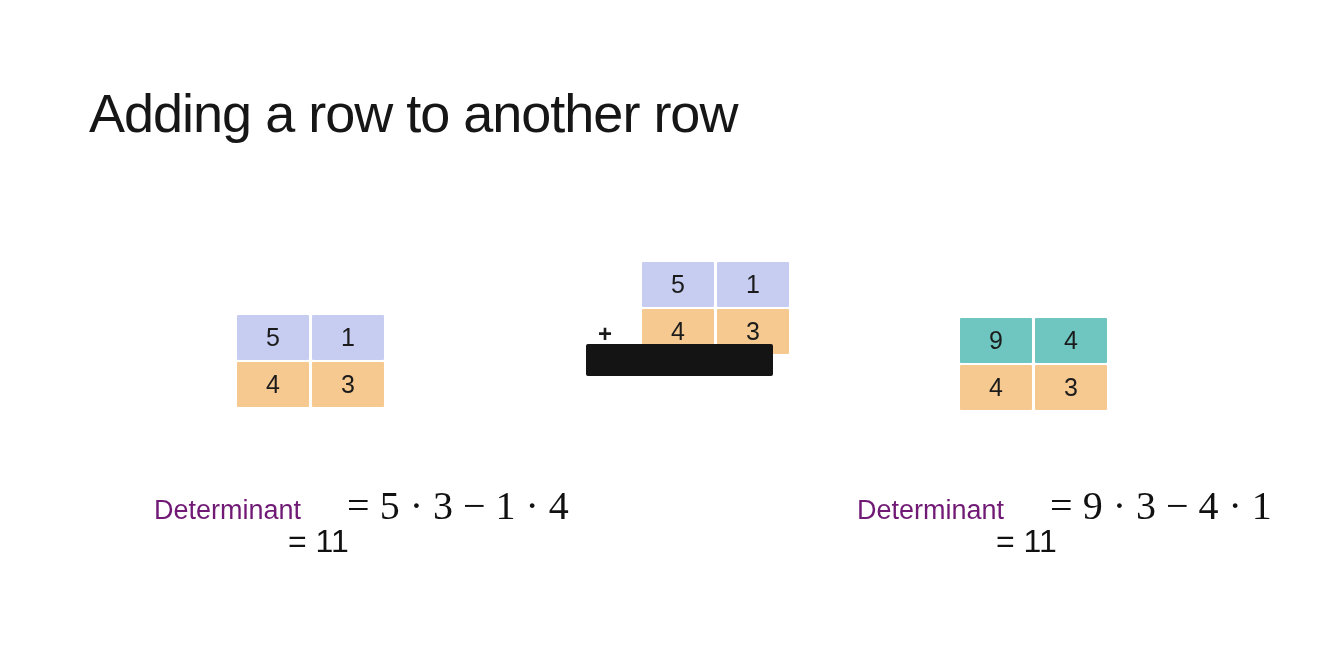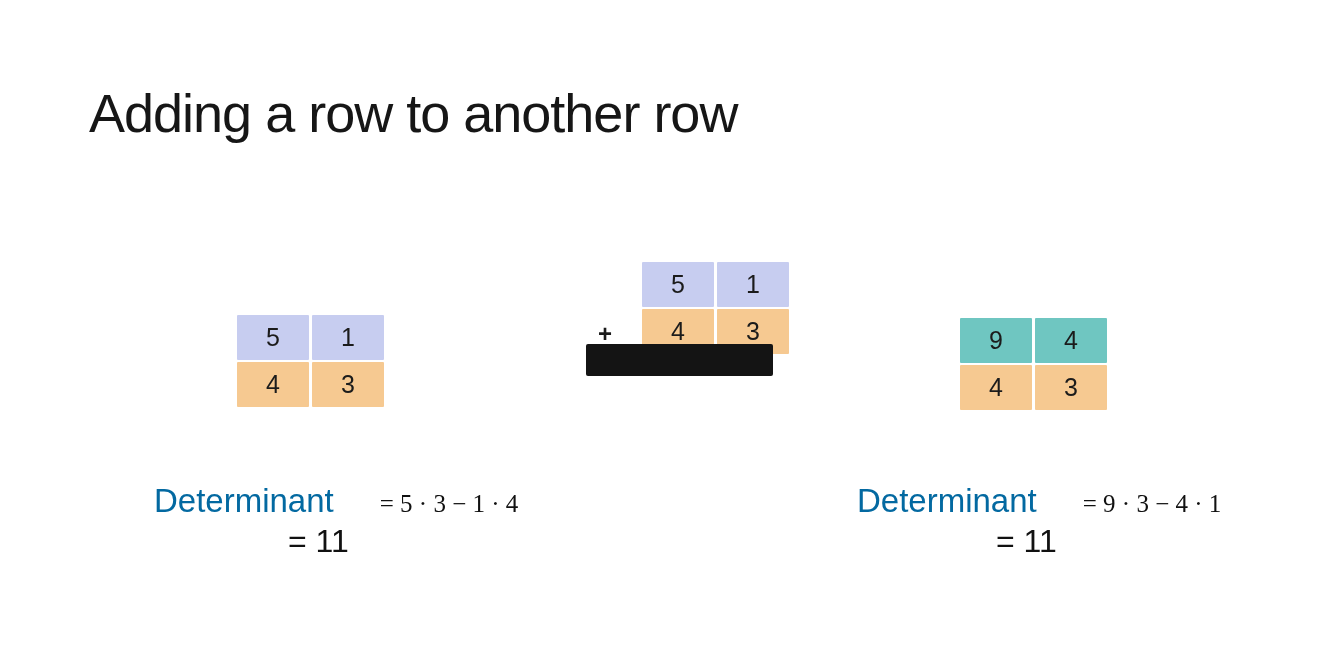--- a/index.html
+++ b/index.html
@@ -48,26 +48,26 @@
     width: 187px; height: 4px; border-radius: 2px;
     background: #141414;
   }
 
   .det { position: absolute; }
   .det-left  { left: 90px;  top: 418px; }
   .det-right { left: 793px; top: 418px; }
 
   .det-line1 { display: flex; align-items: baseline; height: 40px; }
   .det-label {
-    font-size: 33px; color: #0369a1;
+    font-size: 27px; color: #701a75;
     font-family: "Liberation Sans", sans-serif;
   }
   .det-expr {
     margin-left: 14px;
-    font-size: 25px; color: #111;
+    font-size: 40px; color: #111;
     font-family: "Liberation Serif", serif;
     white-space: nowrap;
   }
   .det-result {
     margin-top: 17px; margin-left: 150px;
     font-size: 32px; color: #111;
     font-family: Liberation Sans, sans-serif;
   }
   .det-right .det-result { margin-left: 155px; }
 </style>

